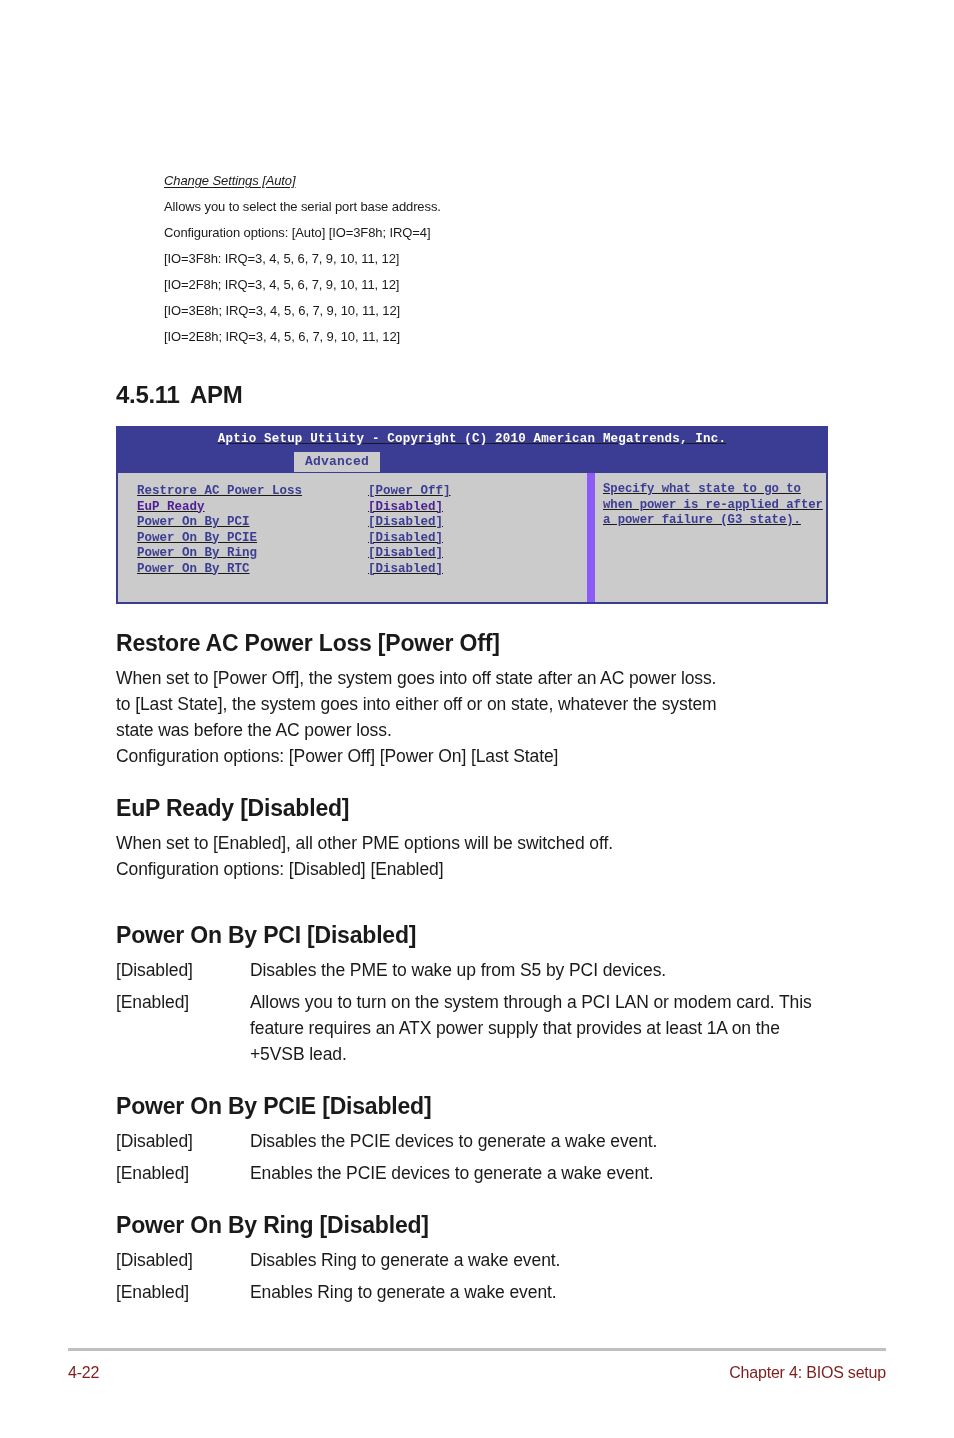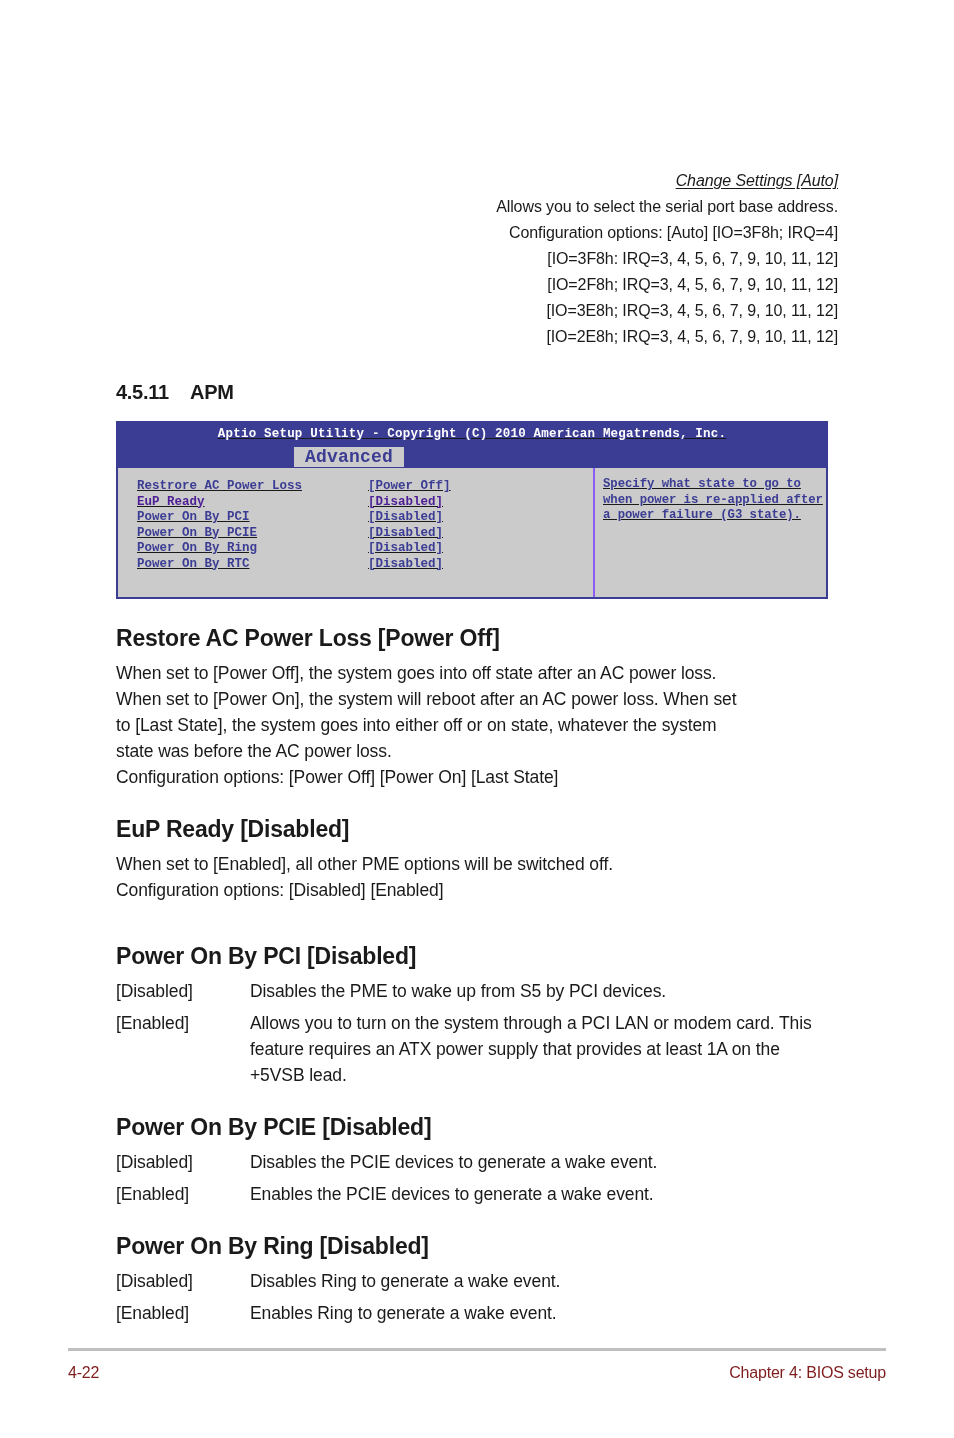--- a/index.html
+++ b/index.html
@@ -29,39 +29,38 @@
     position: absolute;
     left: 116px;
     top: 168px;
     width: 722px;
   }
 
   .intro-block {
     margin: 0 0 0 48px;
   }
   .intro-line {
-    font-size: 16px;
+    font-size: 13px;
     line-height: 26px;
     white-space: nowrap;
     letter-spacing: -0.1px;
-    text-align: right;
   }
   .intro-line.italic-underline {
     font-style: italic;
     text-decoration: underline;
     text-underline-offset: 2px;
   }
 
   
   .section-head {
     margin-top: 31px;
     display: flex;
     align-items: flex-start;
     font-weight: bold;
-    font-size: 20px;
+    font-size: 24px;
     letter-spacing: -0.3px;
   }
   .section-num { width: 74px; flex: none; }
   .section-title { }
 
   
   .bios {
     margin-top: 17px;
     width: 712px;
     font-family: "Liberation Mono", "DejaVu Sans Mono", monospace;
@@ -92,35 +91,35 @@
   .bios-tab {
     position: absolute;
     left: 178px;
     top: 0;
     height: 20px;
     line-height: 20px;
     padding: 0 11px;
     background: #cbcbcb;
     color: #3b3c93;
     font-weight: bold;
-    font-size: 18px;
+    font-size: 13px;
     letter-spacing: 0.2px;
   }
   .bios-body {
     border: 2px solid #3b3c93;
     border-top: 1px solid #3b3c93;
     background: #cbcbcb;
     display: flex;
     height: 132px;
     box-sizing: border-box;
   }
   .bios-settings {
     width: 477px;
     flex: none;
-    border-right: 2px solid #8b5cf6;
+    border-right: 8px solid #8b5cf6;
     padding: 11px 0 0 19px;
     box-sizing: border-box;
   }
   .setting-row {
     display: flex;
     color: #3b3c93;
     font-weight: bold;
     line-height: 15.5px;
     white-space: pre;
   }
@@ -249,21 +248,20 @@
           <div class="help-line">Specify what state to go to</div>
           <div class="help-line">when power is re-applied after</div>
           <div class="help-line">a power failure (G3 state).</div>
         </div>
       </div>
     </div>
 
     <div class="subhead">Restore AC Power Loss [Power Off]</div>
     <div class="para">
       <span class="nw" style="display: block;">When set to [Power Off], the system goes into off state after an AC power loss.</span>
-      <span class="nw" style="display: block;">When set to [Power On], the system will reboot after an AC power loss. When set</span>
       <span class="nw" style="display: block;">to [Last State], the system goes into either off or on state, whatever the system</span>
       <span class="nw" style="display: block;">state was before the AC power loss.</span>
       <span class="nw" style="display: block;">Configuration options: [Power Off] [Power On] [Last State]</span>
     </div>
 
     <div class="subhead">EuP Ready [Disabled]</div>
     <div class="para">
       <span class="nw" style="display: block;">When set to [Enabled], all other PME options will be switched off.</span>
       <span class="nw" style="display: block;">Configuration options: [Disabled] [Enabled]</span>
     </div>

